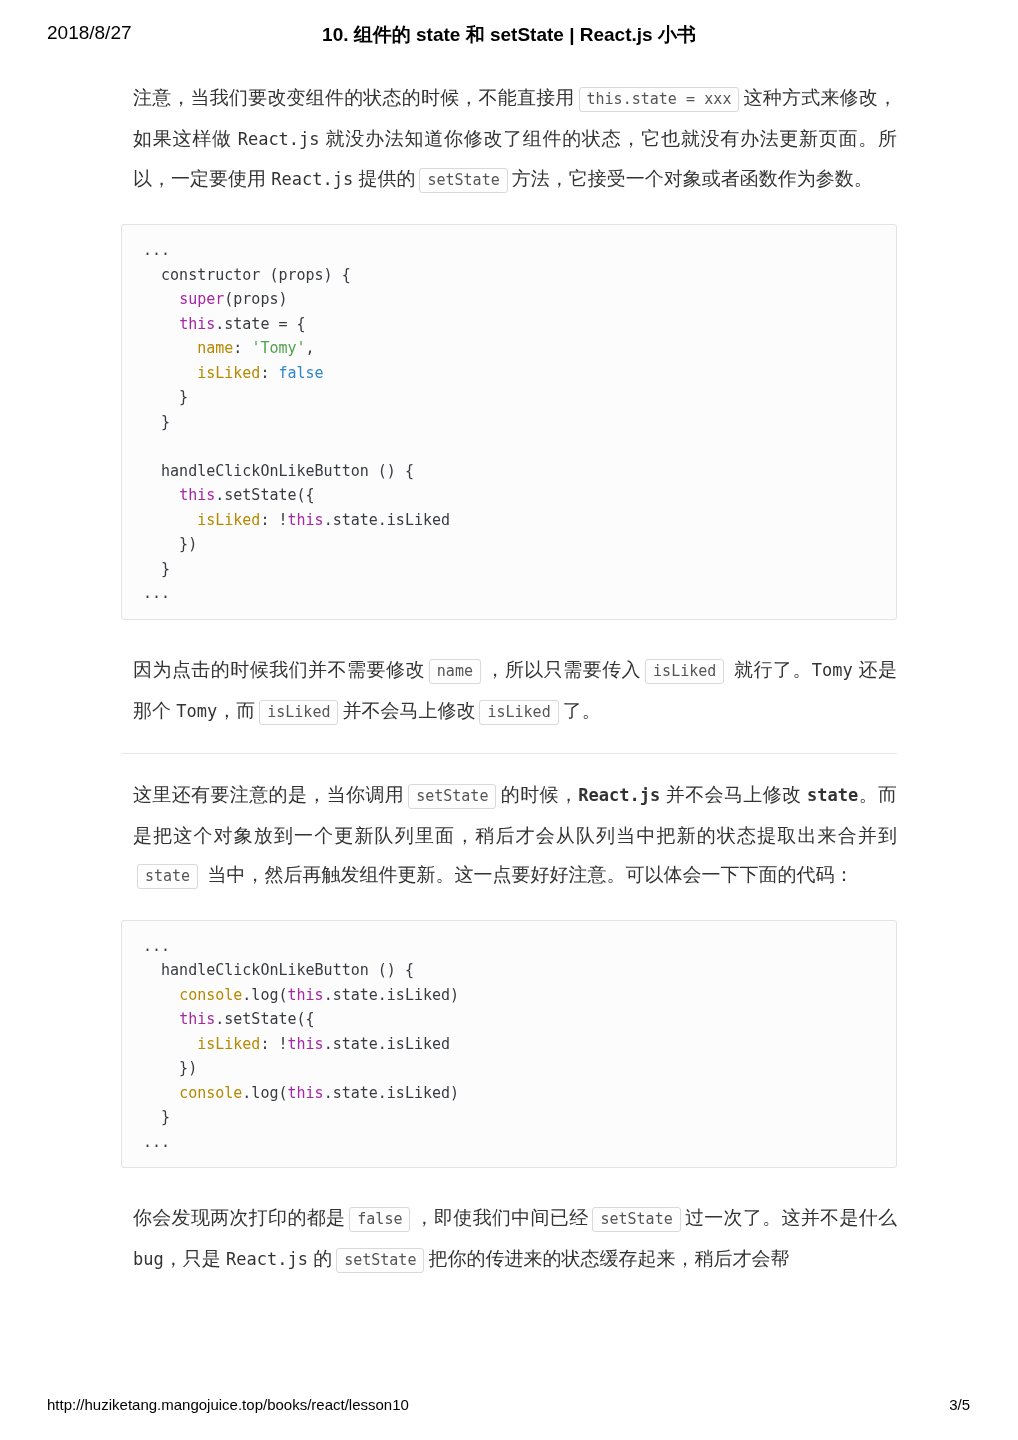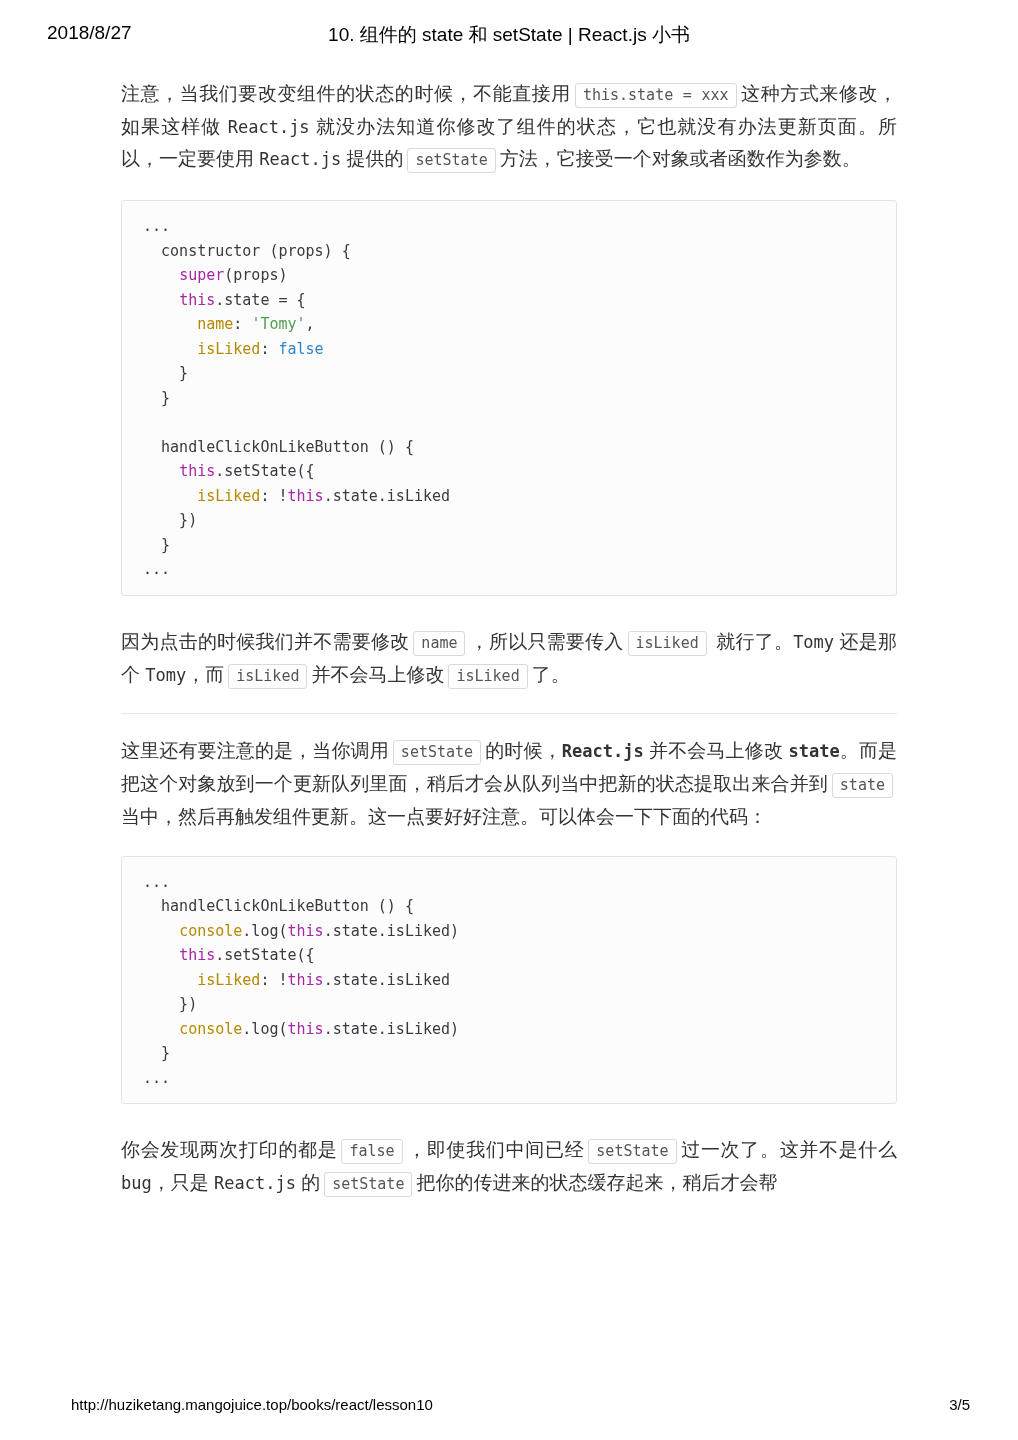--- a/index.html
+++ b/index.html
@@ -12,35 +12,35 @@
     position: relative;
     overflow: hidden;
   }
 
   
   .print-header {
     position: absolute; top: 22px; left: 47px; right: 47px;
     height: 18px; font-size: 19px; color: #000000;
   }
   .print-date { position: absolute; left: 0; top: 0; }
-  .print-title { position: absolute; left: 0; right: 0; top: 0; text-align: center; }
+  .print-title { position: absolute; left: 0; right: 0; top: 0; text-align: center; font-weight: bold; }
   .print-footer {
     position: absolute; left: 47px; right: 48px; top: 1396px;
     font-size: 15px; color: #000000;
   }
-  .print-url { position: absolute; left: 0; top: 0; margin-left: 24px; }
+  .print-url { position: absolute; left: 0; top: 0; }
   .print-page { position: absolute; right: 0; top: 0; }
 
   
   .content {
     position: absolute; left: 121px; top: 78px; width: 776px;
   }
   p.para {
-    font-size: 19px; line-height: 31px;
-    color: #333333; margin: 0 0 21px 0;
+    font-size: 19px; line-height: 39px;
+    color: #333333; margin: 0 0 21px 12px;
     text-align: justify;
   }
   .mono {
     font-family: "DejaVu Sans Mono", monospace;
     font-size: 17px;
   }
   strong.bold-mono {
     font-family: "DejaVu Sans Mono", monospace;
     font-size: 17px; font-weight: bold; color: #333333;
   }

